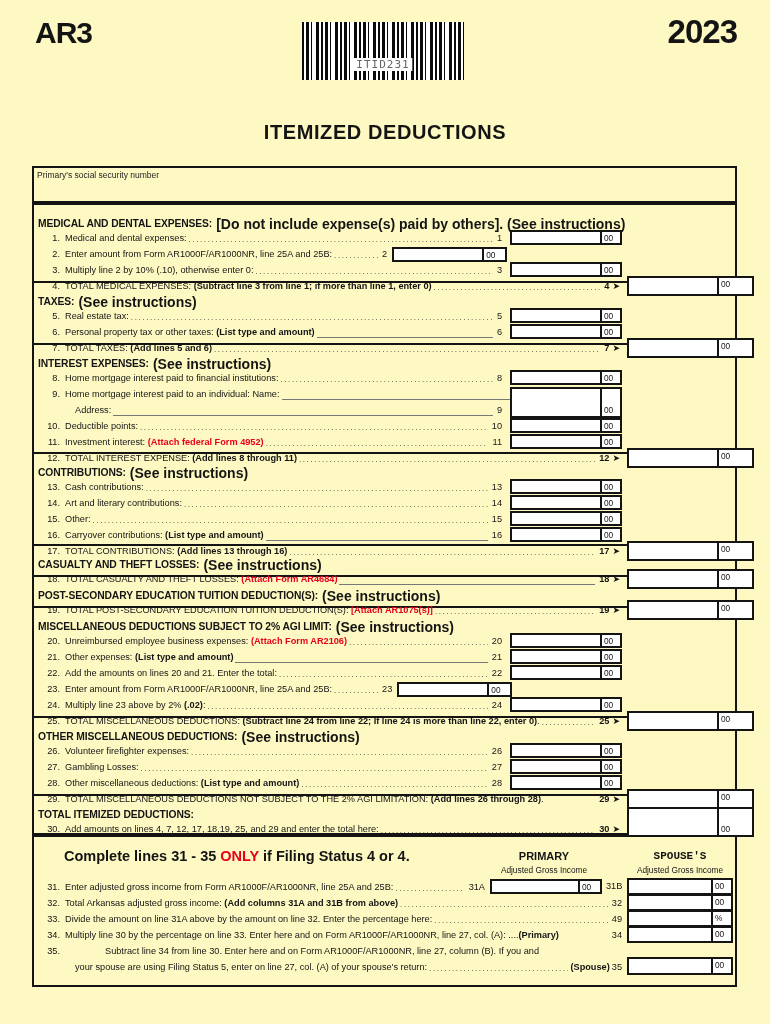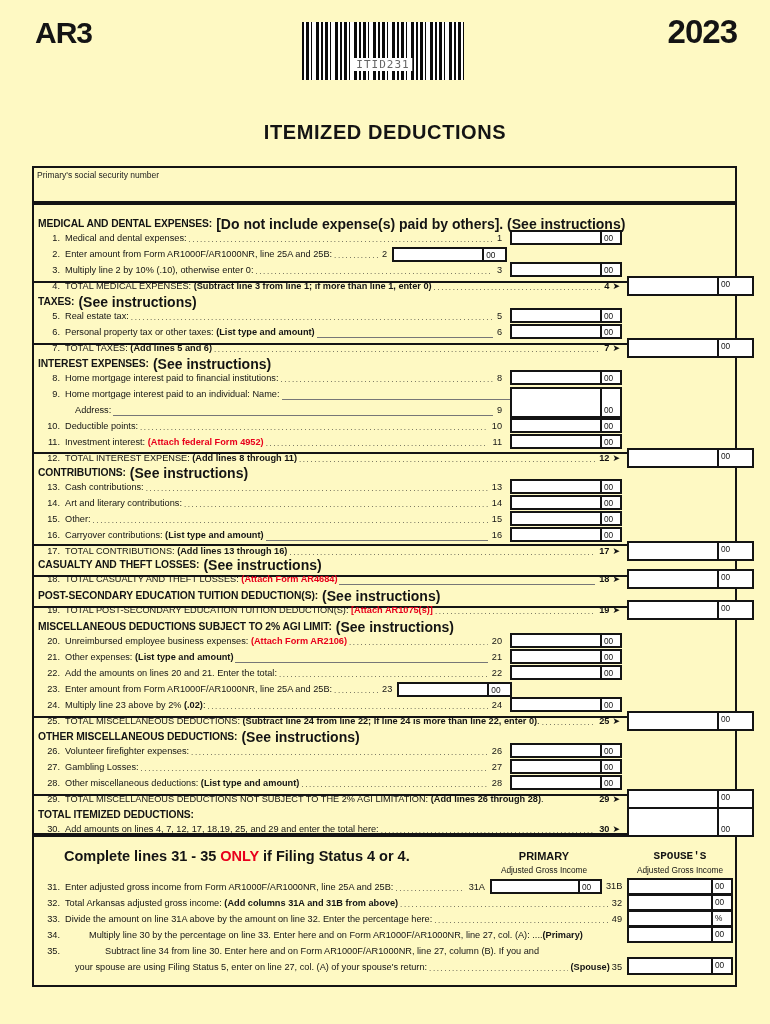--- a/index.html
+++ b/index.html
@@ -469,21 +469,21 @@
         </div>
         <div class="line" style="padding-right: 110px;">
           <span class="lnum">33.</span>
           <span class="ltxt"><span class="ntxt">Divide the amount on line 31A above by the amount on line 32. Enter the percentage here:</span></span>
           <span class="leader dots">............................................................................................................................................................................................................................................................................................................</span>
           <span class="lref">49</span>
           <div class="b-box-right">
             <span class="cents">%</span>
           </div>
         </div>
-        <div class="line" style="padding-right: 110px; gap: 24px;">
+        <div class="line" style="padding-right: 110px;">
           <span class="lnum">34.</span>
           <span class="ltxt"><span class="ntxt">Multiply line 30 by the percentage on line 33. Enter here and on Form AR1000F/AR1000NR, line 27, col. (A): ....</span><span class="btxt">(Primary)</span></span>
           <span class="leader none"></span>
           <span class="lref">34</span>
           <div class="b-box-right">
             <span class="cents">00</span>
           </div>
         </div>
         <div class="line" style="padding-right: 110px; gap: 40px;">
           <span class="lnum">35.</span>

